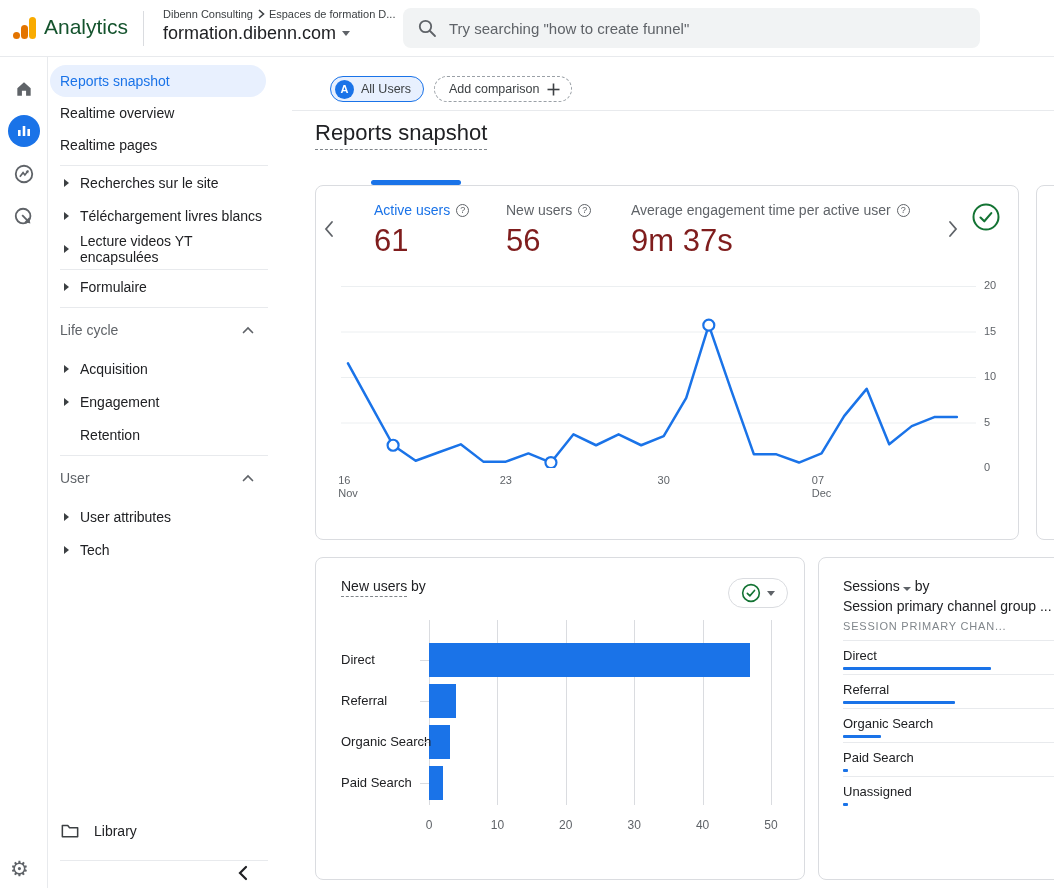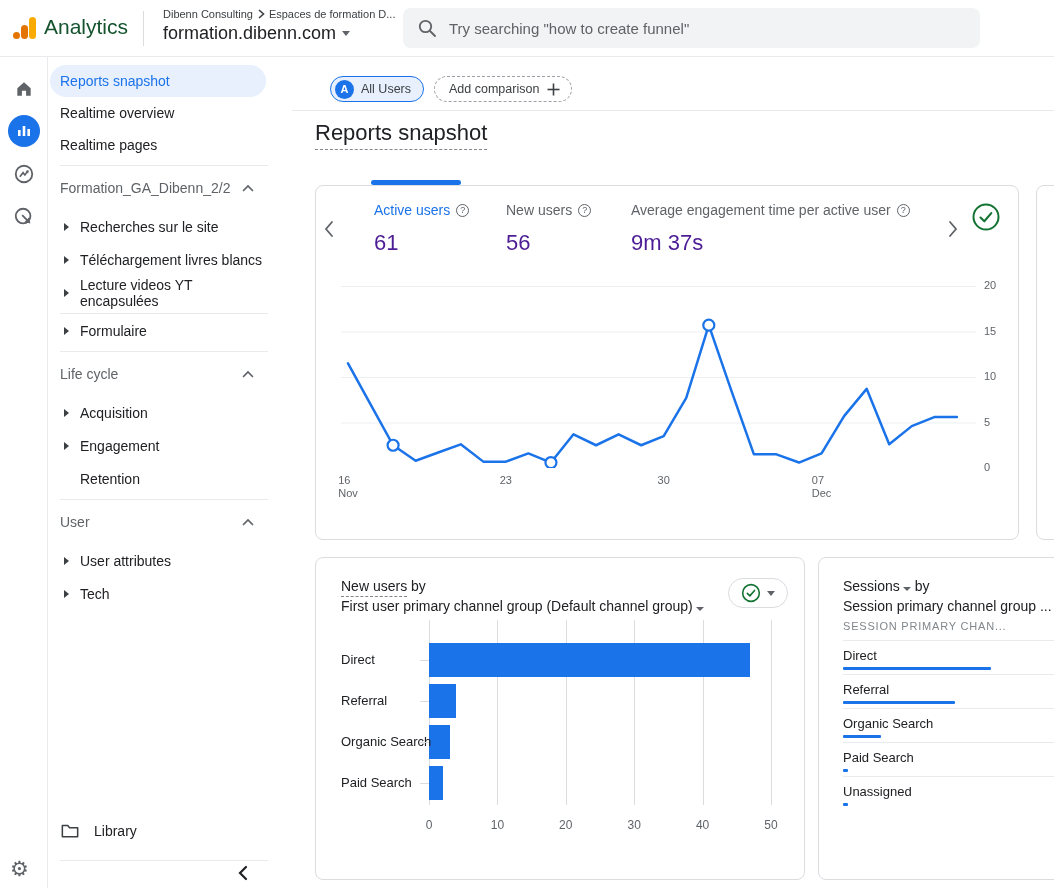--- a/index.html
+++ b/index.html
@@ -69,21 +69,21 @@
   .card-overview { left:47px; top:128px; width:704px; height:355px; }
   .card-partial { left:768px; top:128px; width:60px; height:355px; }
   .card-newusers { left:47px; top:500px; width:490px; height:323px; }
   .card-sessions { left:550px; top:500px; width:260px; height:323px; }
 
   
   .tab-indicator { position:absolute; left:55px; top:-6px; width:90px; height:5px; background:#1a73e8; border-radius:3px; }
   .metric { position:absolute; top:16px; }
   .metric .mlabel { font-size:14px; color:#5f6368; display:flex; align-items:center; gap:6px; white-space:nowrap; }
   .metric.selected .mlabel { color:#1a73e8; }
-  .metric .mvalue { font-size:22px; color:#4c1d95; margin-top:12px; }
+  .metric .mvalue { font-size:31px; color:#7f1d1d; margin-top:5px; }
   .help-icon { width:13px; height:13px; border:1.3px solid #5f6368; border-radius:50%; font-size:9px;
     color:#5f6368; display:inline-flex; align-items:center; justify-content:center; flex:none; }
   .nav-chev { position:absolute; cursor:pointer; }
   .insights-circle { position:absolute; left:655px; top:16px; cursor:pointer; }
   .linechart { position:absolute; left:25px; top:100px; width:635px; height:182px; }
   .y-labels { position:absolute; left:668px; top:100px; width:30px; height:182px; }
   .y-labels div { position:absolute; font-size:11px; color:#5f6368; }
   .x-labels { position:absolute; left:25px; top:288px; width:635px; height:28px; }
   .x-labels .xt { position:absolute; transform:translateX(-50%); text-align:left; font-size:11px;
     color:#5f6368; line-height:13px; white-space:nowrap; }
@@ -171,26 +171,20 @@
   </div>
   <div class="rail-gear">⚙</div>
 </div>
 
 <div class="sidebar">
   <div id="sidebar-list">
       <div class="sb-link active">Reports snapshot</div>
       <div class="sb-link">Realtime overview</div>
       <div class="sb-link">Realtime pages</div>
       <div class="sb-divider"></div>
-      <div class="sb-header">
-        <span>Formation_GA_Dibenn_2/2</span>
-        <svg width="12" height="8" viewBox="0 0 12 8">
-          <polyline points="1.5,6.5 6,2 10.5,6.5" fill="none" stroke="#5f6368" stroke-width="1.7" stroke-linecap="round"></polyline>
-        </svg>
-      </div>
       <div class="sb-child">
         <span class="tri"></span>
         <span>Recherches sur le site</span>
       </div>
       <div class="sb-child">
         <span class="tri"></span>
         <span>Téléchargement livres blancs</span>
       </div>
       <div class="sb-child">
         <span class="tri"></span>
@@ -342,21 +336,20 @@
           <div>Dec</div>
         </div>
       </div>
   </div>
 
   <div class="card card-partial"></div>
 
   <div class="card card-newusers">
     <div class="card-title">
       <div><span class="dashed-u">New users</span><span> by</span></div>
-      <div><span>First user primary channel group (Default channel group)</span><span class="dim-caret"></span></div>
     </div>
     <div class="insights-pill">
       <svg width="20" height="20" viewBox="0 0 30 30">
         <circle cx="15" cy="15" r="12.5" fill="#fff" stroke="#137333" stroke-width="2.4"></circle>
         <path d="M9.5 15.5 l3.8 3.8 l7-8.2" fill="none" stroke="#137333" stroke-width="2.4" stroke-linecap="round" stroke-linejoin="round"></path>
       </svg>
       <span class="caret-down"></span>
     </div>
     <div class="hbar-plot" id="hbar-plot">
         <div class="vgrid" style="left: 0px;"></div>

